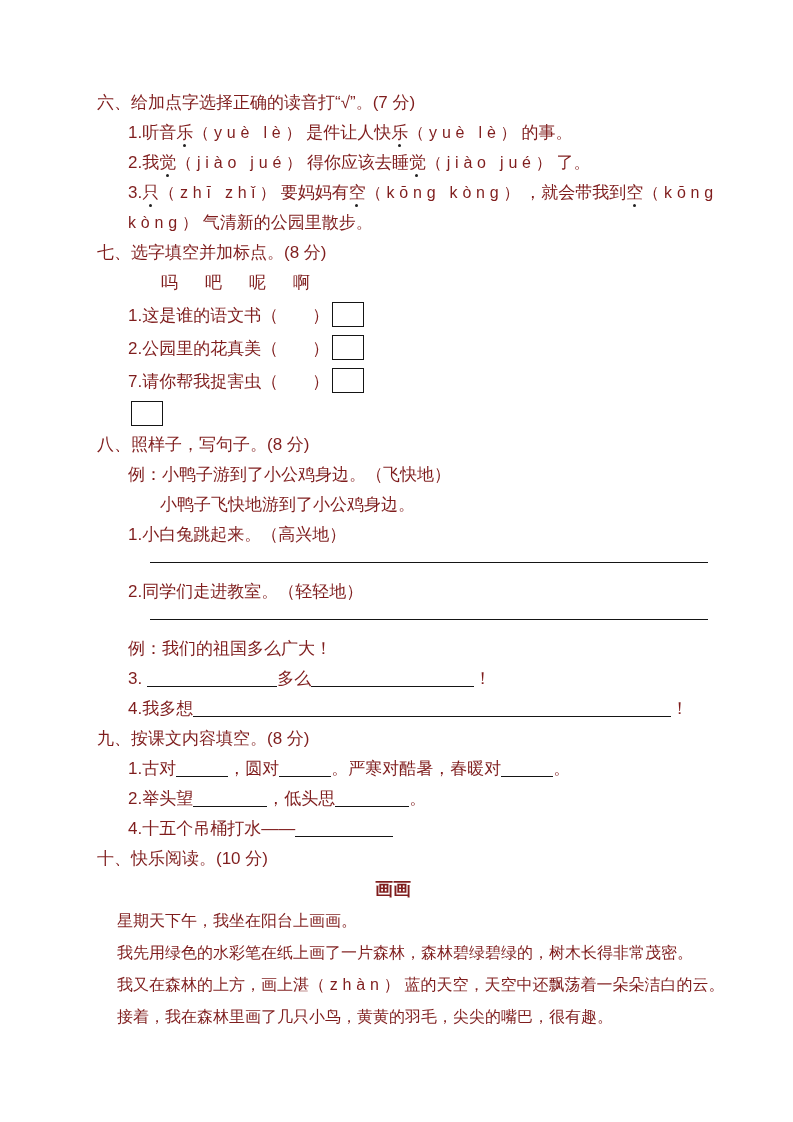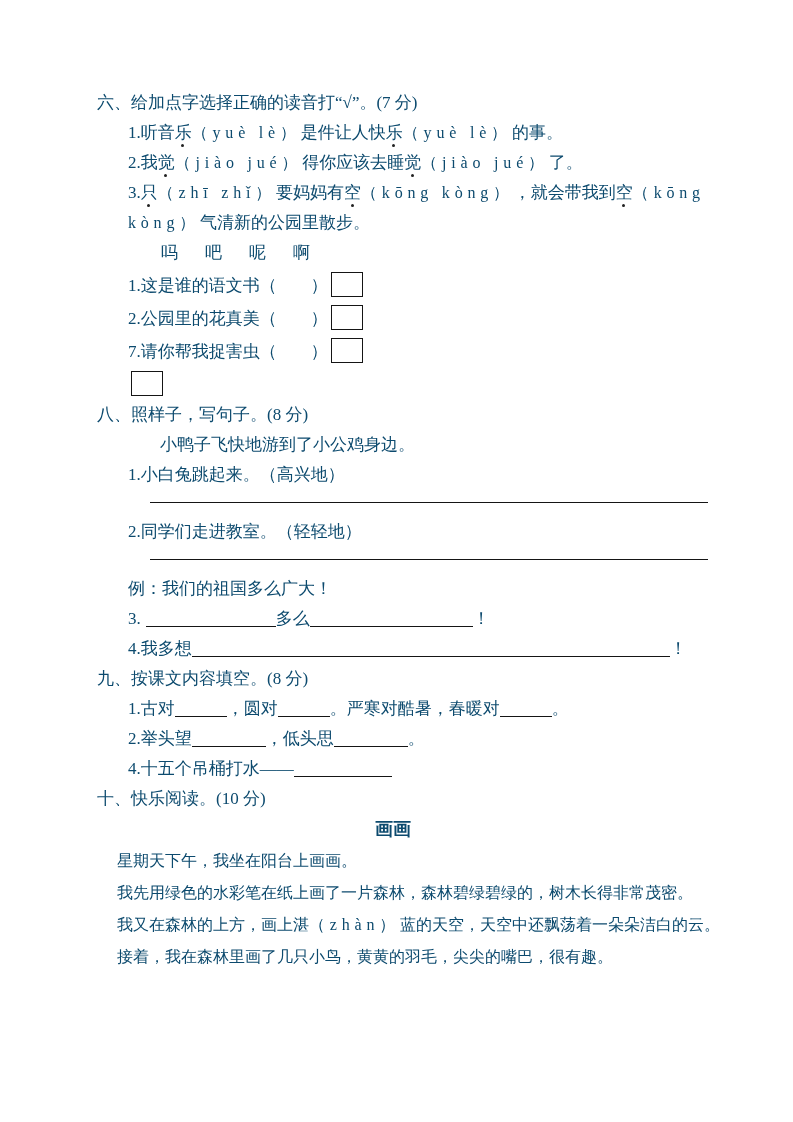--- a/index.html
+++ b/index.html
@@ -2,22 +2,22 @@
 <html><head>
 <meta charset="utf-8">
 <style>
   html,body{margin:0;padding:0;background:#e8e8e8;}
   .page{
     position:relative;
     width:793px;height:1122px;
     background:#ffffff;
     box-sizing:border-box;
     padding:92px 74px 0 97px;
-    font-family:Liberation Serif, serif;
-    color:#0c4a6e;
+    font-family:Liberation Sans, sans-serif;
+    color:#7f1d1d;
     font-size:17px;
     overflow:hidden;
   }
   .sec{margin:0 0 7px 0;}
   .line{line-height:22px;margin:0 0 8px 0;white-space:nowrap;}
   .h{margin-left:0;}
   .item{margin-left:31px;}
   .indent2{margin-left:63px;}
   .pinyin{letter-spacing:0.30em;font-size:16px;}
   .dot{position:relative;}
@@ -61,39 +61,41 @@
     </div>
     <div class="line item">
       <span>3.</span><span class="dot">只</span><span class="pinyin">（zhī zhǐ）</span><span>要妈妈有</span><span class="dot">空</span><span class="pinyin">（kōng kòng）</span><span>，就会带我到</span><span class="dot">空</span><span class="pinyin">（kōng</span>
     </div>
     <div class="line item">
       <span class="pinyin">kòng）</span><span>气清新的公园里散步。</span>
     </div>
   </section>
 
   <section class="sec">
+    <div class="line h">七、选字填空并加标点。(8 分)</div>
     <div class="line wordbank">
       <span class="wb">吗</span><span class="wb">吧</span><span class="wb">呢</span><span class="wb">啊</span>
     </div>
     <div class="line item">
       <span>1.这是谁的语文书（　　）</span><span class="box"></span>
     </div>
     <div class="line item">
       <span>2.公园里的花真美（　　）</span><span class="box"></span>
     </div>
     <div class="line item">
       <span>7.请你帮我捉害虫（　　）</span><span class="box"></span>
     </div>
     <div class="line item">
       <span class="box"></span>
     </div>
   </section>
 
   <section class="sec">
     <div class="line h">八、照样子，写句子。(8 分)</div>
+    <div class="line item">例：小鸭子游到了小公鸡身边。（飞快地）</div>
     <div class="line indent2">小鸭子飞快地游到了小公鸡身边。</div>
     <div class="line item">1.小白兔跳起来。（高兴地）</div>
     <div class="rule"></div>
     <div class="line item">2.同学们走进教室。（轻轻地）</div>
     <div class="rule"></div>
     <div class="line item">例：我们的祖国多么广大！</div>
     <div class="line item">
       <span>3.</span><span class="blank" style="width:130px;margin-left:5px;"></span><span>多么</span><span class="blank" style="width:163px;"></span><span>！</span>
     </div>
     <div class="line item">

